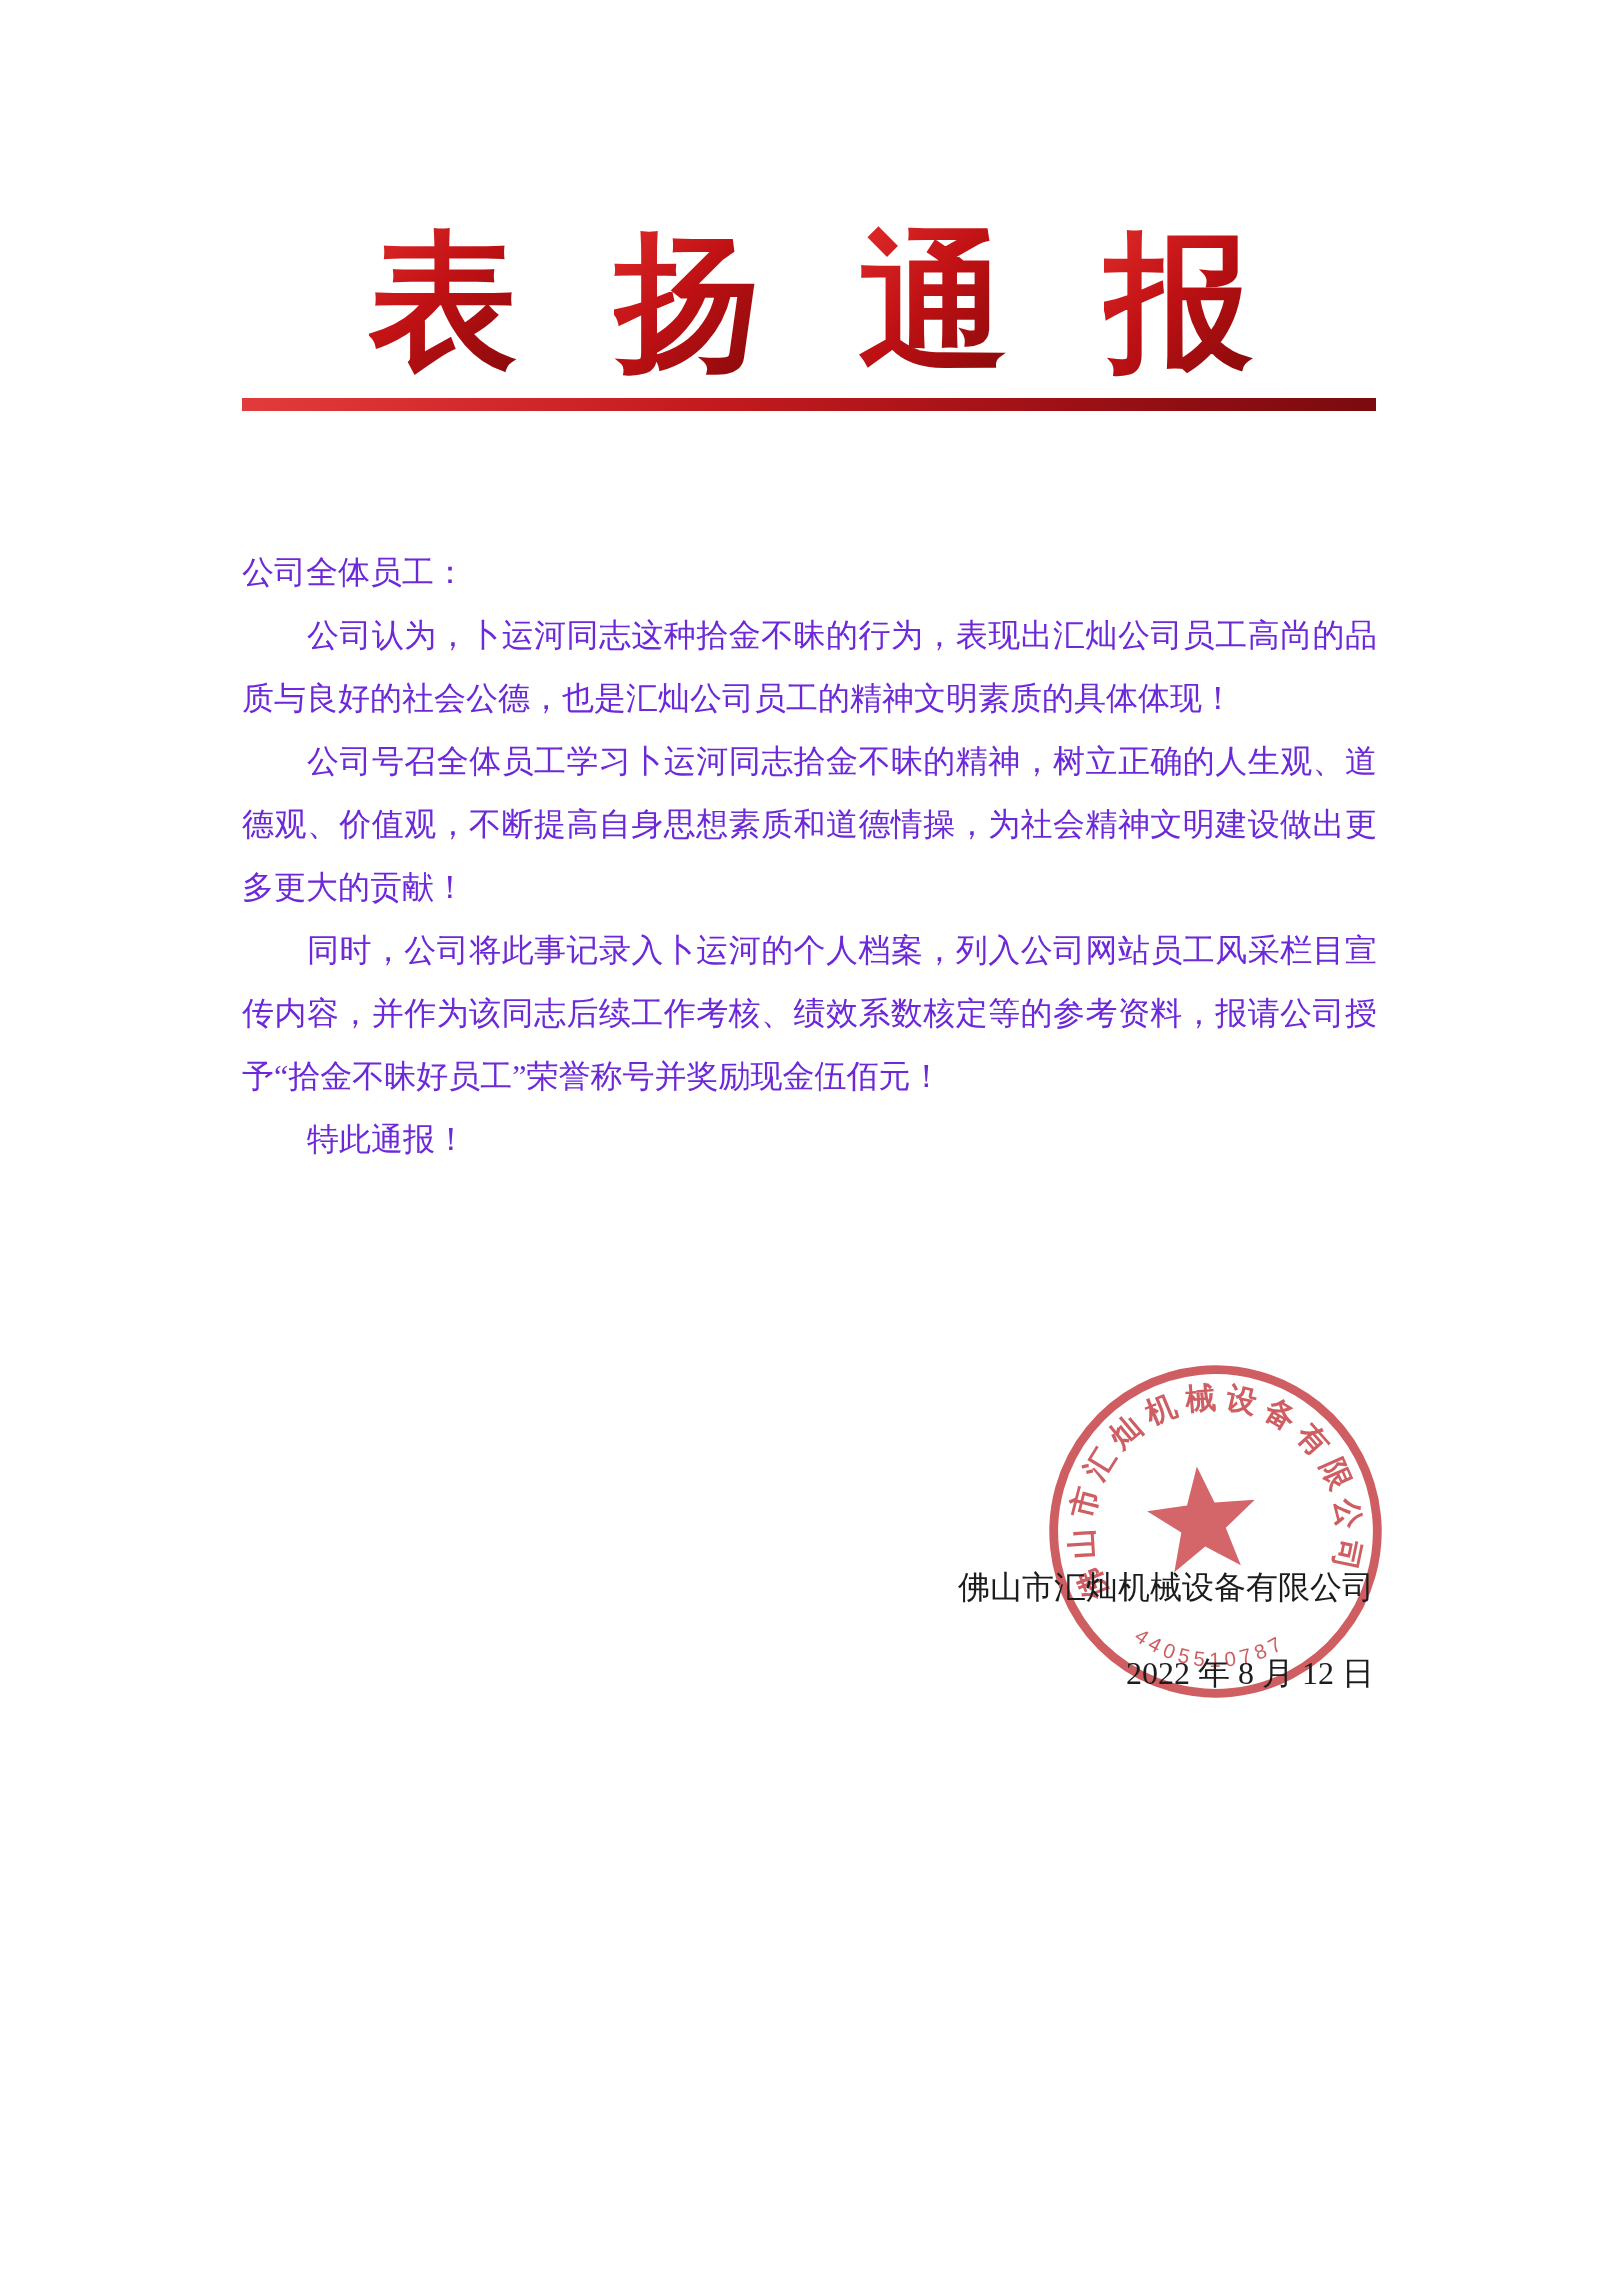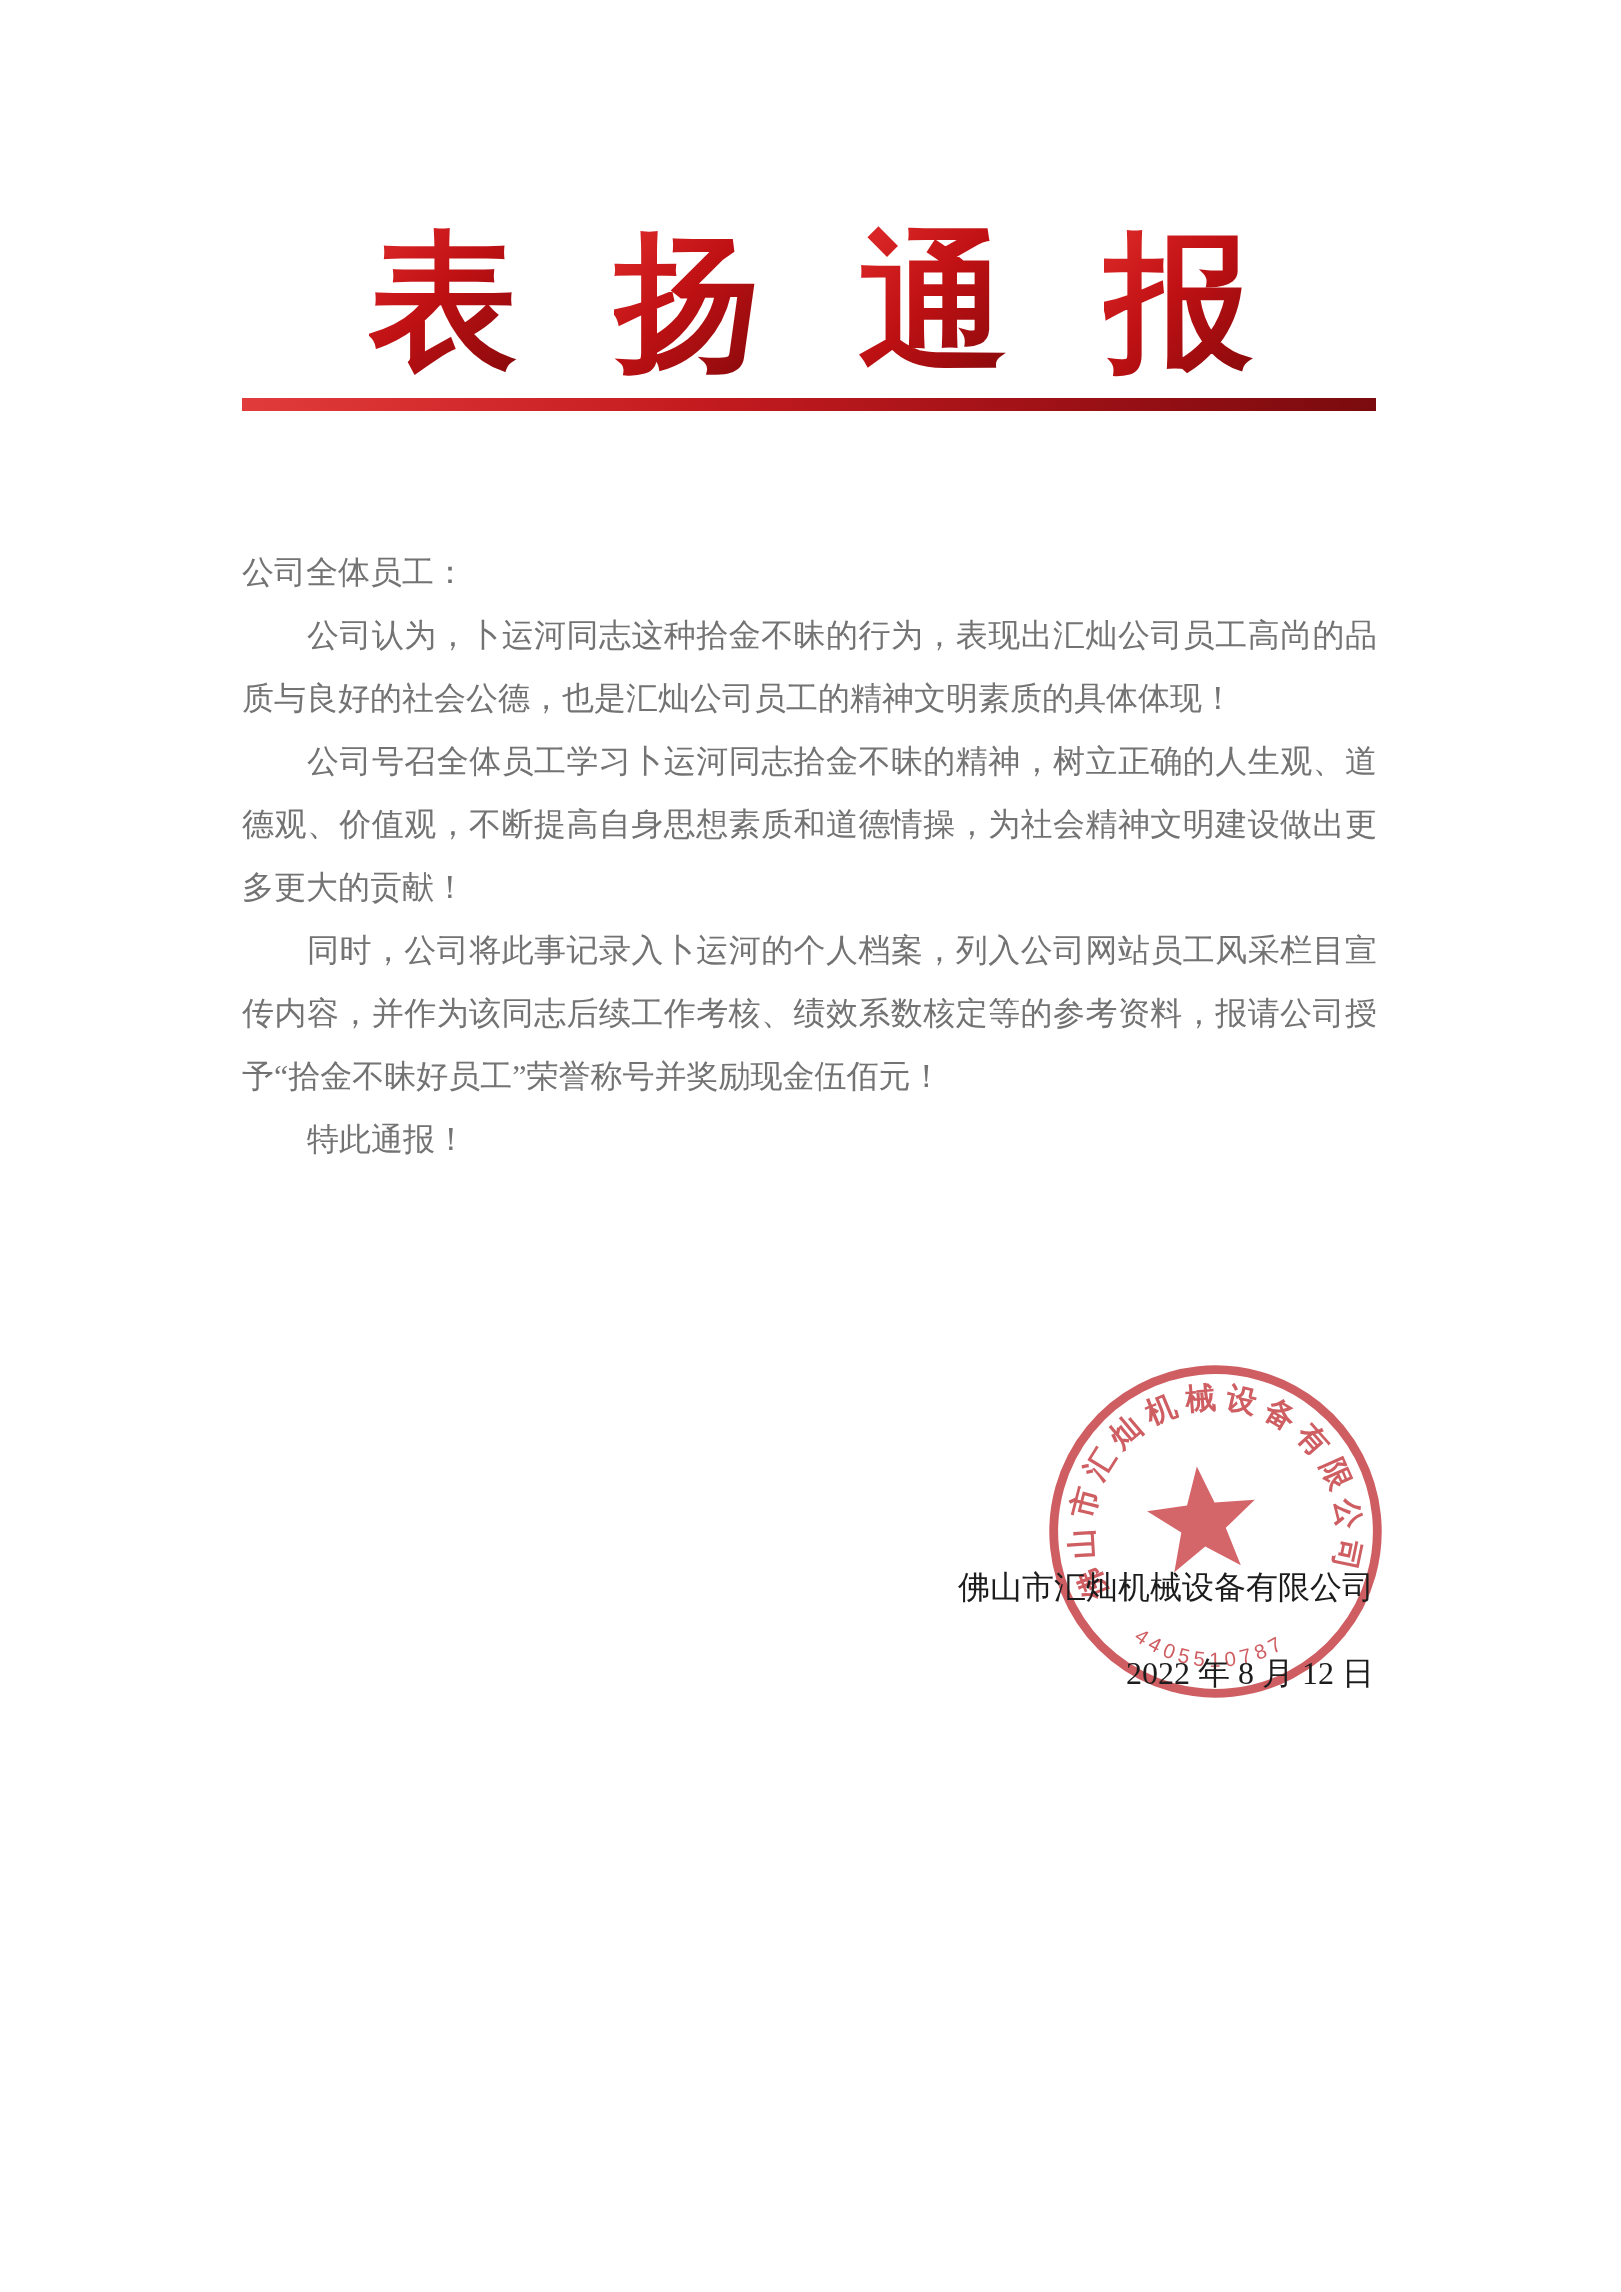--- a/index.html
+++ b/index.html
@@ -48,21 +48,21 @@
   }
 
   
   .body-text {
     position: absolute;
     top: 541px;
     left: 242px;
     width: 1135px;
     font-size: 32px;
     line-height: 63px;
-    color: #737373;
+    color: #6d28d9;
     text-align: justify;
     z-index: 3;
   }
   .body-text p { margin: 0; }
   .body-text p.indent { text-indent: 65px; }
 
   
   .signoff {
     position: absolute;
     top: 1565px;

